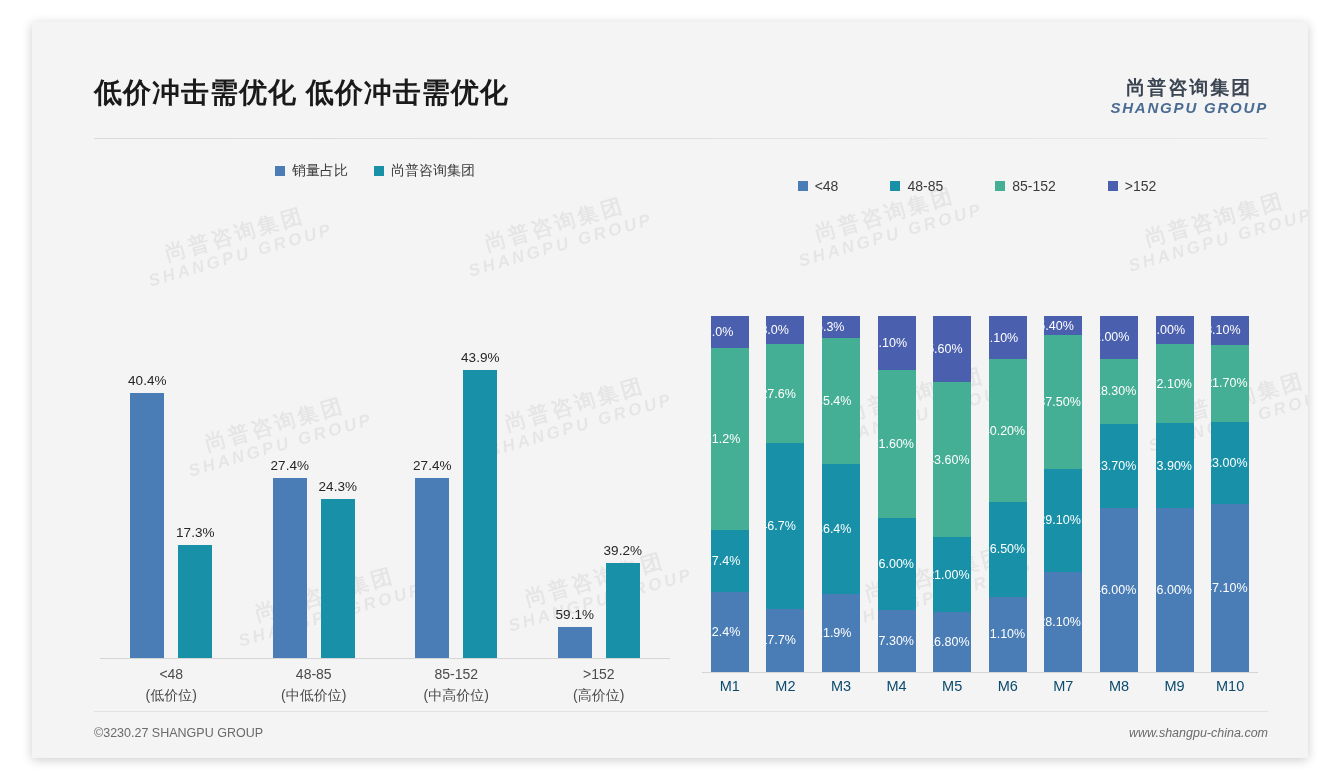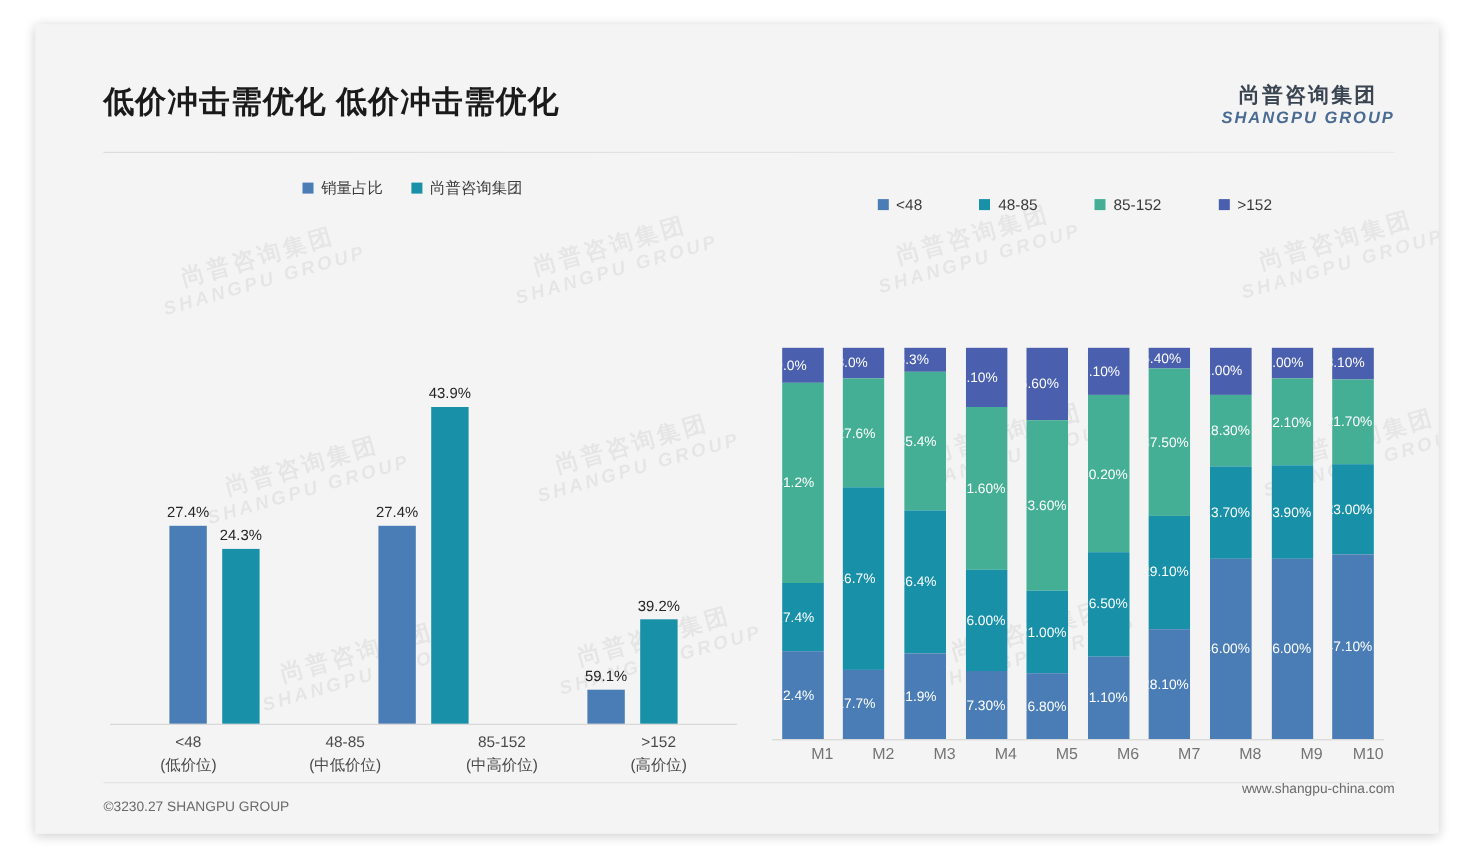--- a/index.html
+++ b/index.html
@@ -59,26 +59,26 @@
   #stacked { position:absolute; left:18px; right:12px; top:168px; height:356px; }
   .scols { display:flex; height:100%; align-items:flex-end; gap:0; }
   .scol { flex:1; display:flex; justify-content:center; height:100%; }
   .sbar { width:38px; height:100%; display:flex; flex-direction:column; overflow:hidden; }
   .sseg { display:flex; align-items:center; justify-content:flex-start; overflow:hidden;
           position:relative; }
   .sseg span { font-size:12.5px; color:#ffffff; white-space:nowrap;
                position:absolute; left:-6px; }
   #saxis { position:absolute; left:18px; right:12px; top:524px; height:1px; background:#d5d5d5; }
   #sticks { position:absolute; left:18px; right:12px; top:530px; display:flex; }
-  .stick { flex:1; text-align:right; font-size:14.5px; color:#737373; }
+  .stick { flex:1; text-align:center; font-size:14.5px; color:#0c4a6e; }
 
   
   #footer-rule { position:absolute; left:62px; right:40px; bottom:46px; height:1px; background:#e2e2e2; }
   #footer-left  { position:absolute; left:62px;  bottom:18px; font-size:12.5px; color:#6a6a6a; }
-  #footer-right { position:absolute; right:40px; bottom:34px; font-size:12.5px; color:#6a6a6a; }
+  #footer-right { position:absolute; right:40px; bottom:18px; font-size:12.5px; color:#6a6a6a;font-style:italic; }
 </style>
 </head>
 <body>
 
 <div id="slide">
 
   <div class="wm" style="left:110px;  top:200px;">
     <div class="c">尚普咨询集团</div>
       <div class="e">SHANGPU GROUP</div>
     </div>
@@ -138,20 +138,30 @@
           <span class="lg-sw" style="background: rgb(74, 125, 181);"></span>
           <span>销量占比</span>
         </div>
         <div class="lg-item">
           <span class="lg-sw" style="background: rgb(23, 144, 168);"></span>
           <span>尚普咨询集团</span>
         </div>
       </div>
     <div id="grouped">
       <div class="gcols" id="gcols">
+          <div class="gcol">
+            <div class="gbar-wrap">
+              <div class="gbar-val">40.4%</div>
+              <div class="gbar" style="background: rgb(74, 125, 181); height: 80.8%;"></div>
+            </div>
+            <div class="gbar-wrap">
+              <div class="gbar-val">17.3%</div>
+              <div class="gbar" style="background: rgb(23, 144, 168); height: 34.6%;"></div>
+            </div>
+          </div>
           <div class="gcol">
             <div class="gbar-wrap">
               <div class="gbar-val">27.4%</div>
               <div class="gbar" style="background: rgb(74, 125, 181); height: 54.8%;"></div>
             </div>
             <div class="gbar-wrap">
               <div class="gbar-val">24.3%</div>
               <div class="gbar" style="background: rgb(23, 144, 168); height: 48.6%;"></div>
             </div>
           </div>

